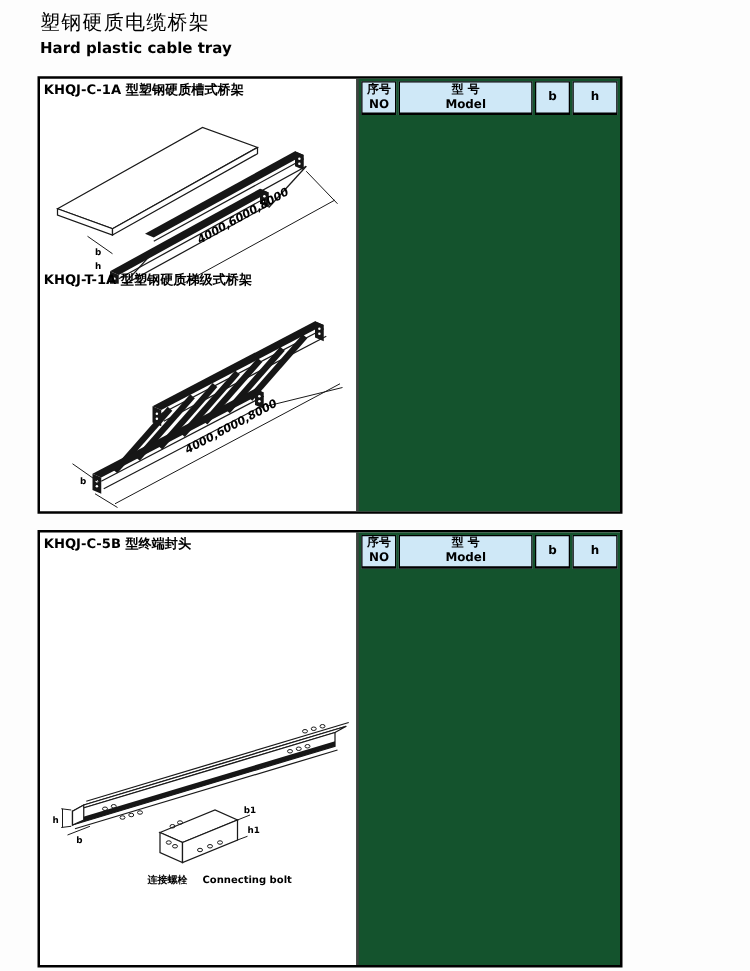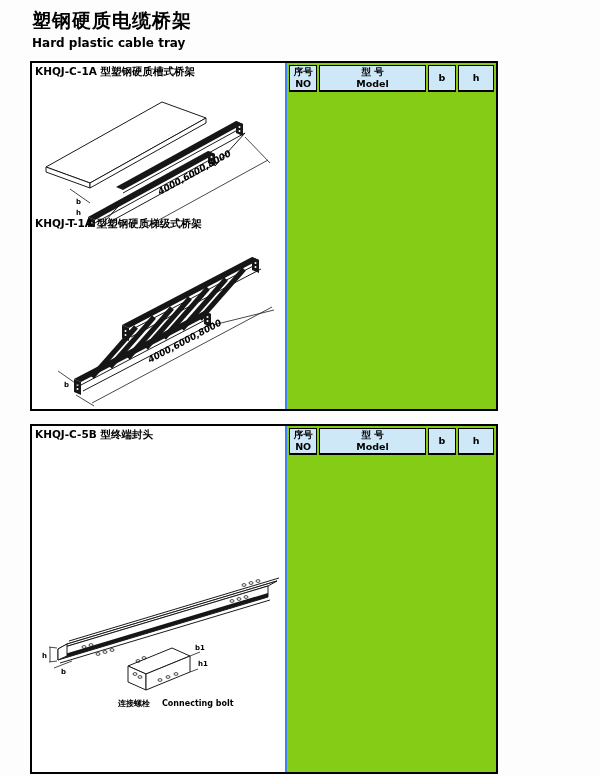--- a/index.html
+++ b/index.html
@@ -1,27 +1,27 @@
 <!DOCTYPE html>
 <html><head>
 <meta charset="utf-8">
 <style>
   html,body{margin:0;padding:0;background:#fff;}
   body{width:600px;height:777px;position:relative;font-family:"DejaVu Sans","Liberation Sans",sans-serif;color:#000;}
   .page{position:absolute;inset:0;background:#fdfdfd;}
   .titles{position:absolute;left:32px;top:8px;}
-  .title-zh{font-size:19px;font-weight:bold;letter-spacing:1px;}
+  .title-zh{font-size:16px;font-weight:normal;letter-spacing:1px;}
   .title-en{font-size:12px;font-weight:bold;margin-top:2px;}
   .panel{position:absolute;left:30px;width:468px;height:350px;border:2px solid #000;box-sizing:border-box;display:flex;background:#fff;}
   #panel1{top:61px;}
   #panel2{top:424px;}
   .drawing-area{position:relative;flex:0 0 253px;width:253px;overflow:hidden;}
   .sec-label{position:absolute;left:3px;font-size:10.5px;font-weight:bold;white-space:nowrap;}
   .svg-box{position:absolute;left:0;}
-  .table-wrap{flex:1;border-left:2px solid #3b82f6;box-sizing:border-box;background:#84cc16;}
+  .table-wrap{flex:1;border-left:2px solid #404040;box-sizing:border-box;background:#14532d;}
   table.spec{width:100%;height:100%;border-collapse:separate;border-spacing:2px;table-layout:fixed;}
   table.spec th,table.spec td{border:1px solid #000;text-align:center;vertical-align:middle;padding:0;font-weight:bold;box-sizing:border-box;overflow:hidden;}
   table.spec th{font-size:9.5px;line-height:1.25;height:26px;border-bottom-width:2px;background:#cfe8f7;}
   svg text{fill:#000;}
   svg .ln{stroke:#1a1a1a;stroke-width:1;fill:none;}
   svg .fw{fill:#fff;stroke:#1a1a1a;stroke-width:1;}
   svg .fb{fill:#161616;stroke:none;}
   svg .dot{fill:#fff;stroke:none;}
   svg .hole{fill:none;stroke:#1a1a1a;stroke-width:0.8;}
   svg .dim{stroke:#1a1a1a;stroke-width:0.8;fill:none;}

